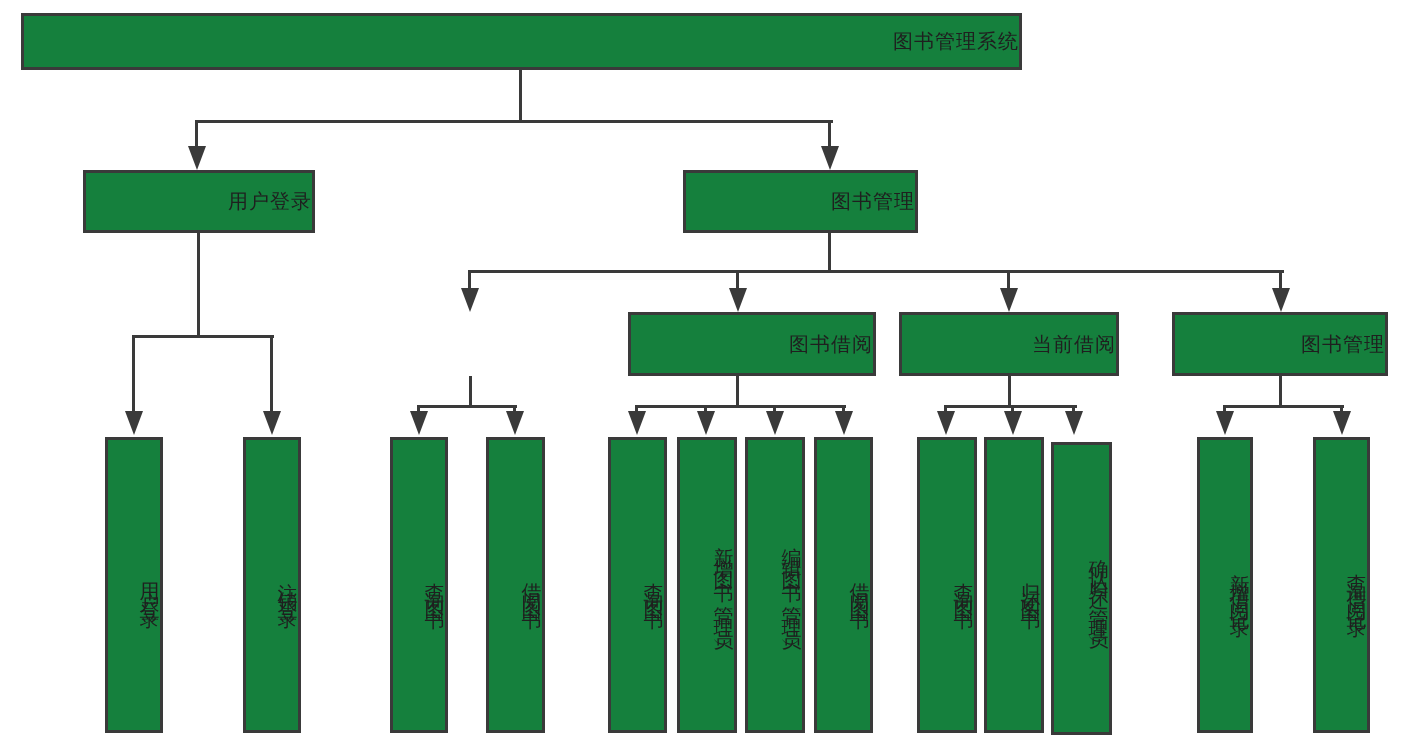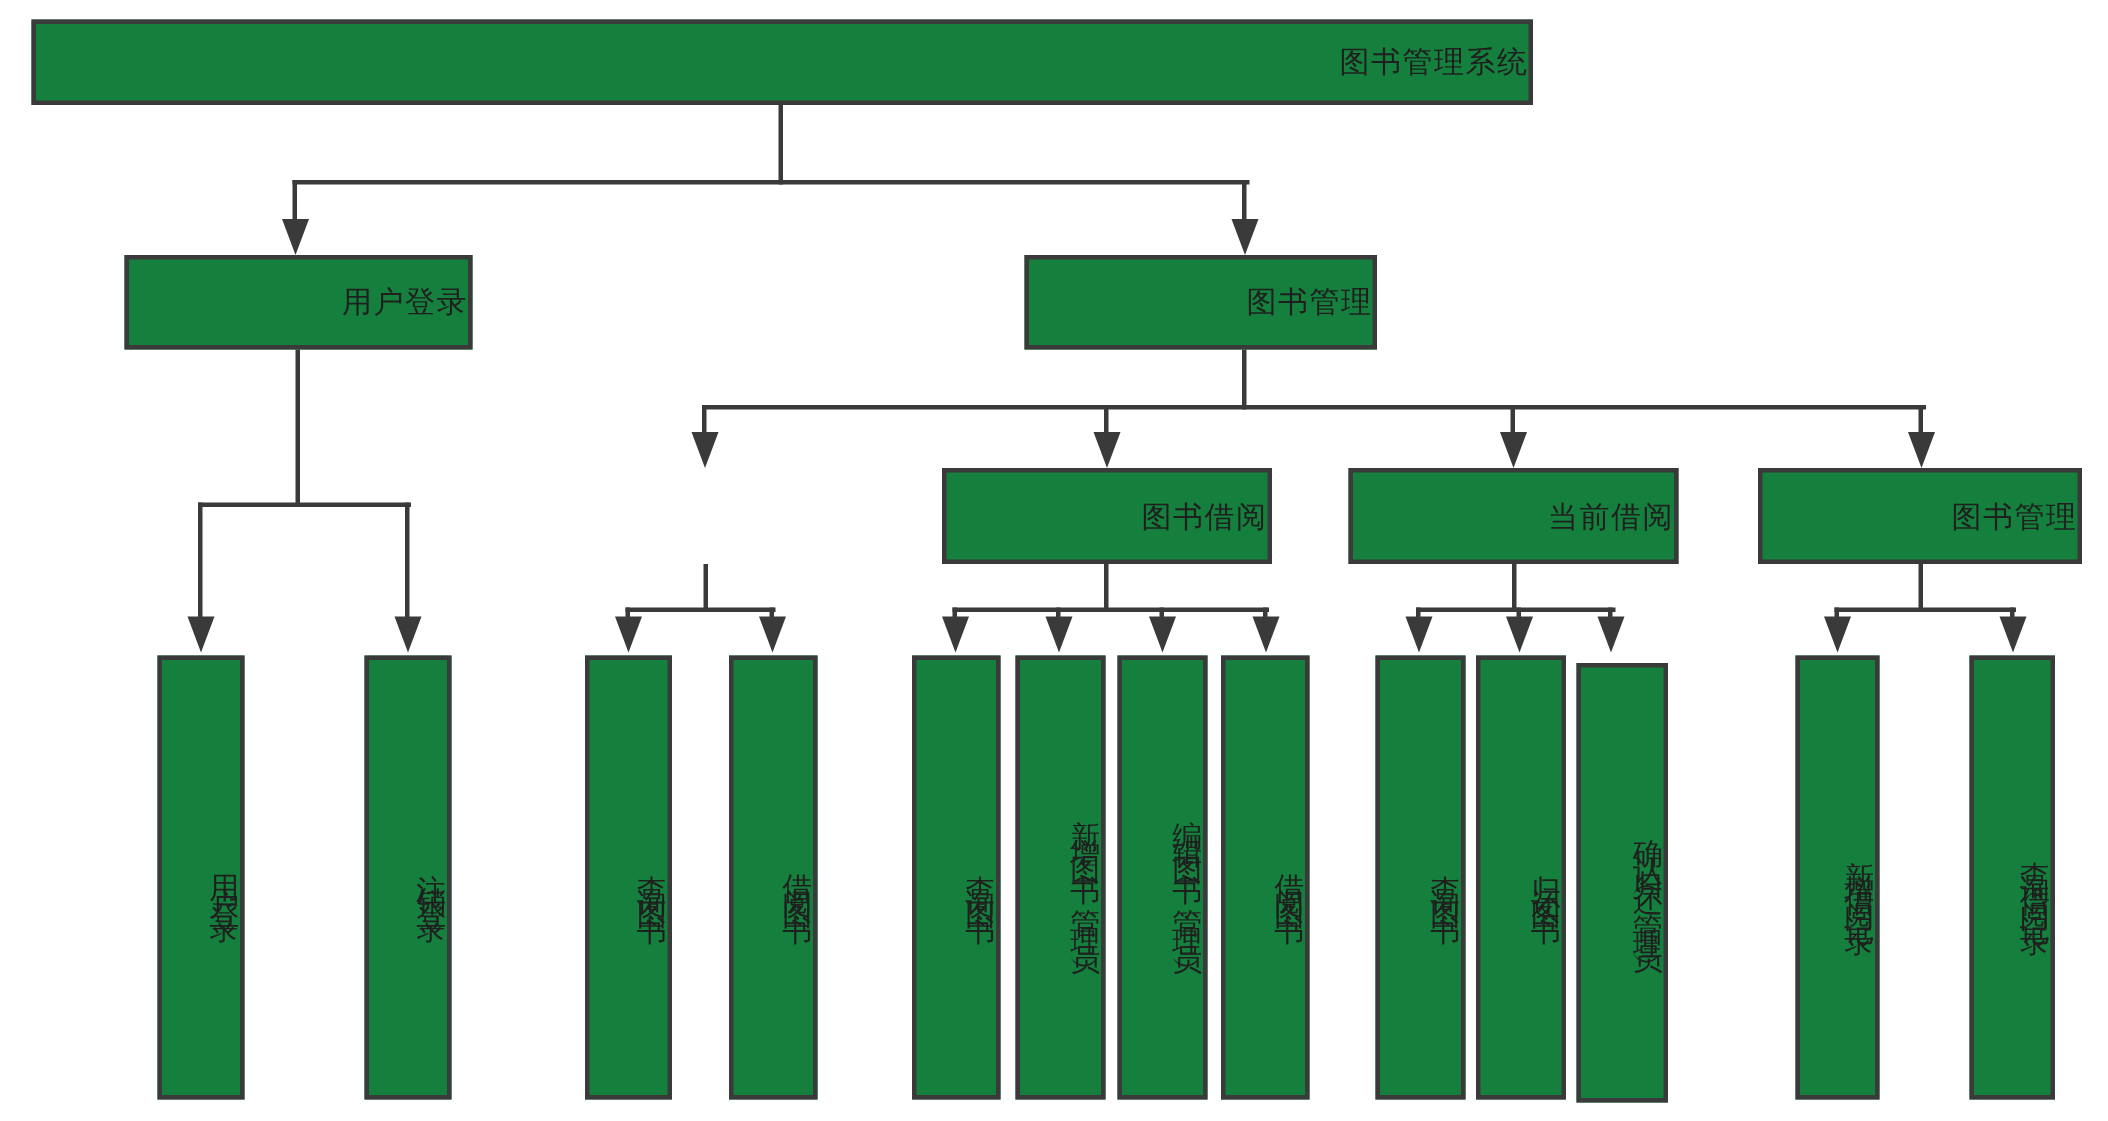--- a/index.html
+++ b/index.html
@@ -45,21 +45,21 @@
     <span class="t">图书管理系统</span>
   </div>
 
   <div class="box hb" style="left:83px;top:170px;width:232px;height:63px">
     <span class="t">用户登录</span>
   </div>
   <div class="box hb" style="left:683px;top:170px;width:235px;height:63px">
     <span class="t">图书管理</span>
   </div>
 
-  <div class="box hb" style="left:628px;top:312px;width:220px;height:64px">
+  <div class="box hb" style="left:628px;top:312px;width:248px;height:64px">
     <span class="t">图书借阅</span>
   </div>
   <div class="box hb" style="left:899px;top:312px;width:220px;height:64px">
     <span class="t">当前借阅</span>
   </div>
   <div class="box hb" style="left:1172px;top:312px;width:216px;height:64px">
     <span class="t">图书管理</span>
   </div>
 
   <div class="box vb" style="left:105px;top:437px;width:58px;height:296px">

